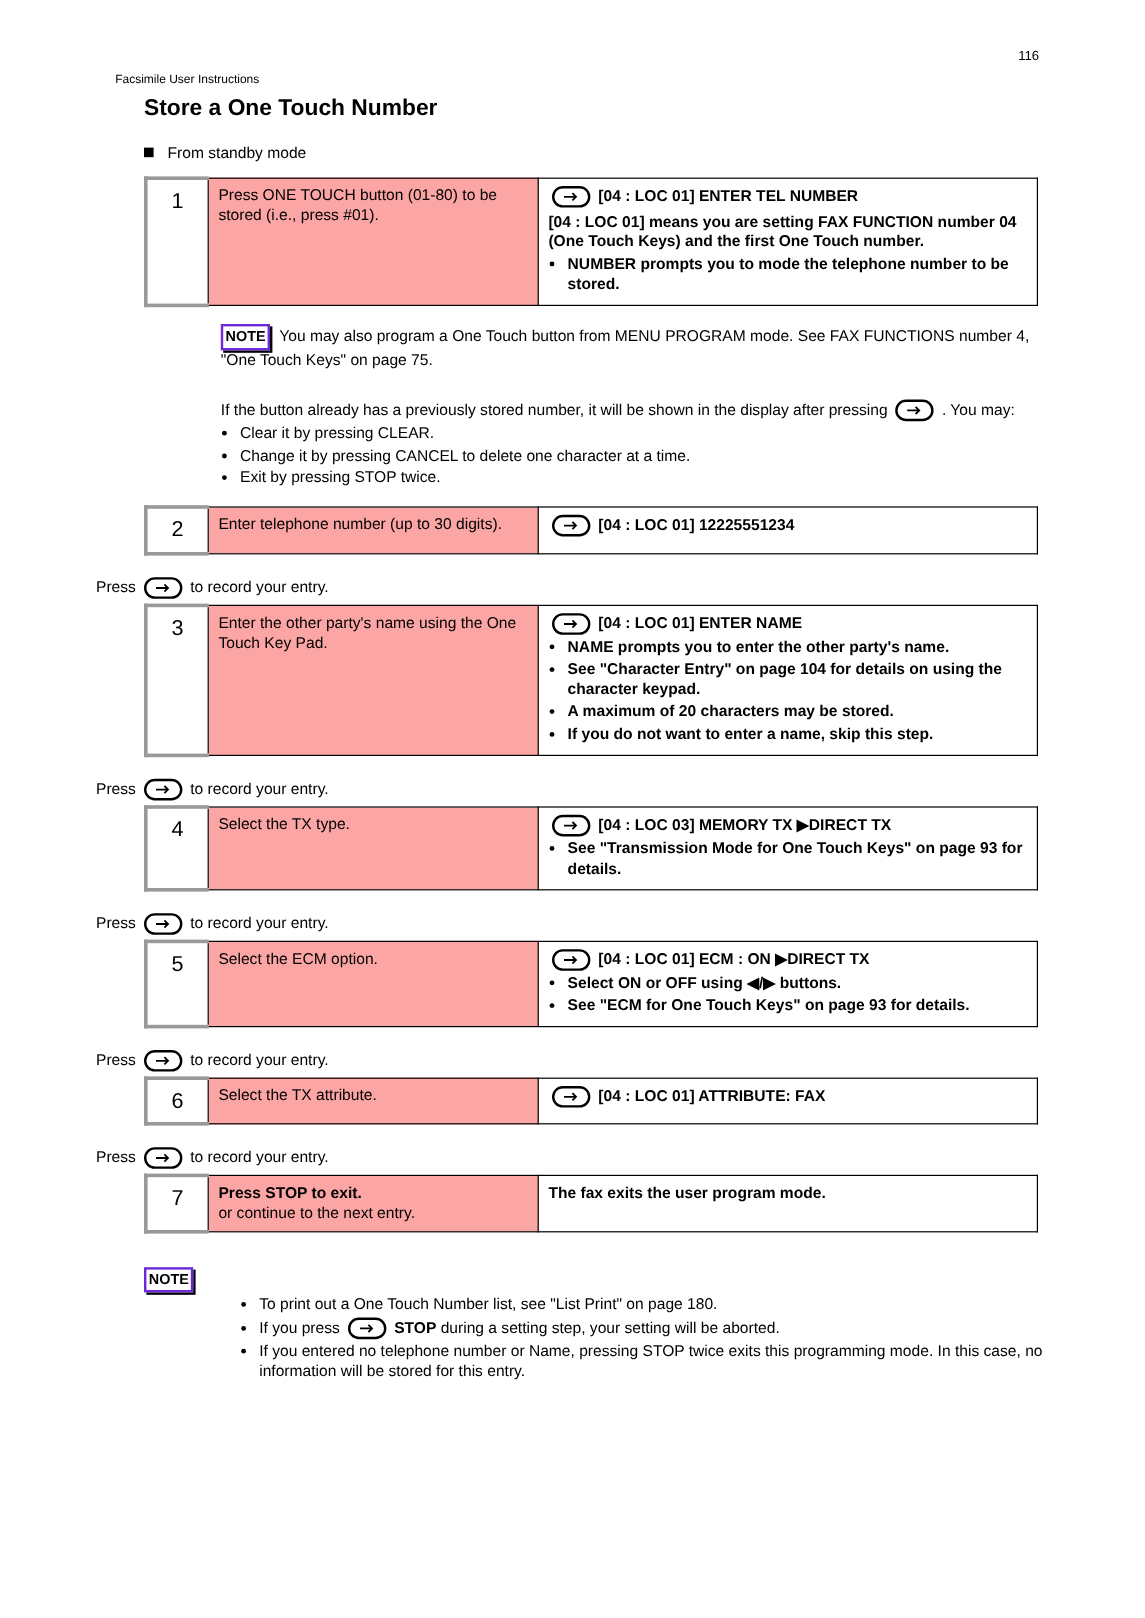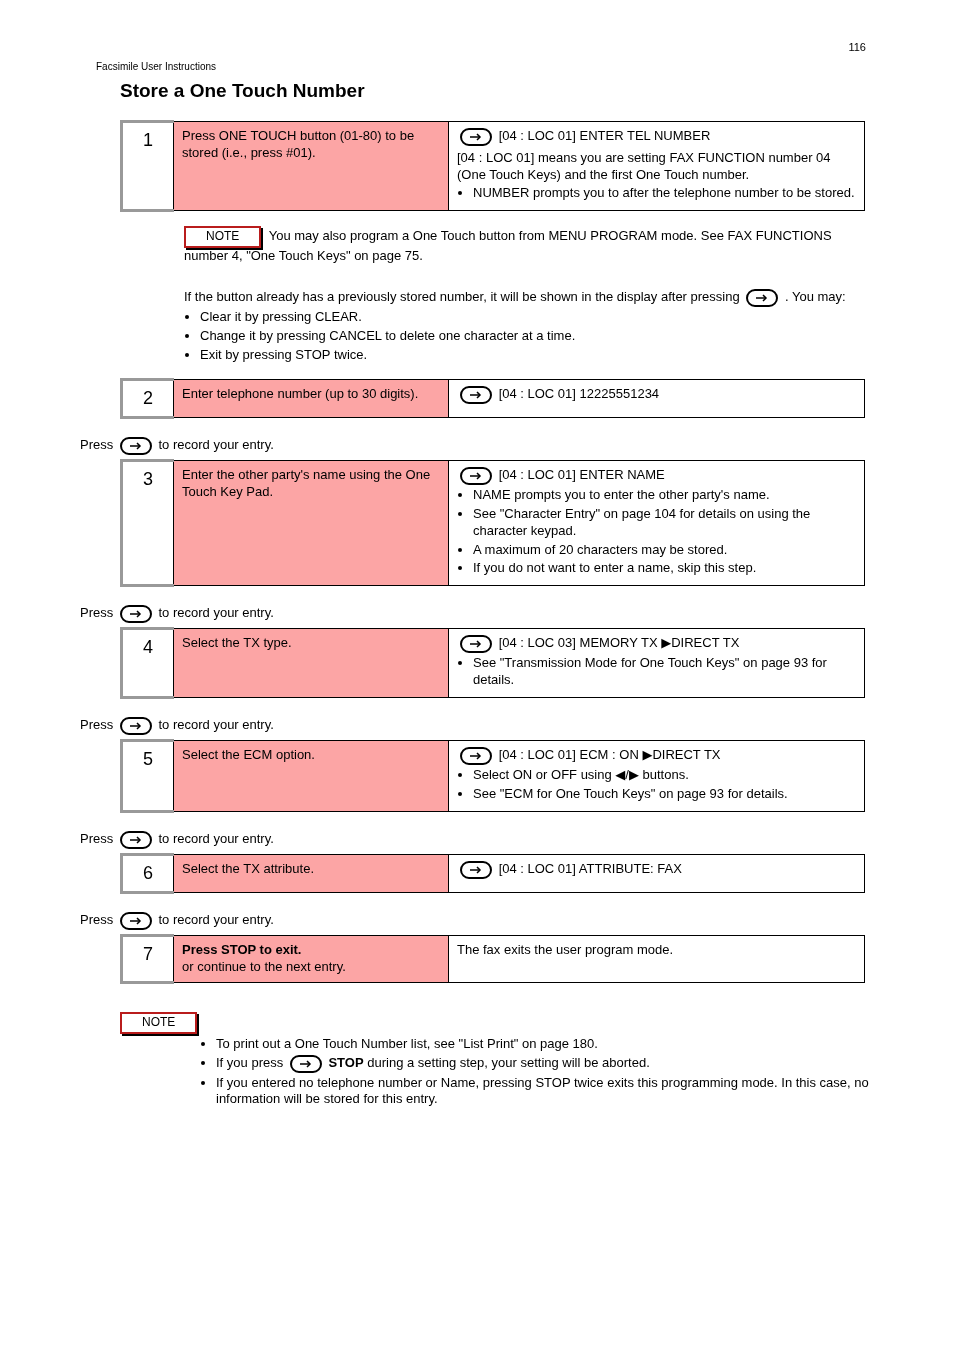--- a/index.html
+++ b/index.html
@@ -62,38 +62,39 @@
     border-left: 3px solid #999;
     border-top: 3px solid #999;
     border-bottom: 3px solid #999;
   }
   .step-table td.mid {
     width: 258px;
     background: #fca5a5;
   }
   .step-table td.right {
     background: #fff;
+    font-weight: bold;
   }
   .enter-icon {
     display: inline-block;
     border: 2px solid #000;
     border-radius: 11px;
     height: 14px;
     line-height: 12px;
     padding: 0 8px 0 6px;
     font-size: 12px;
     vertical-align: middle;
     margin: 0 3px;
   }
   .enter-icon svg { vertical-align: -1px; }
   .note-box {
     display: inline-block;
-    border: 2px solid #b91c1c;
-    padding: 1px 20px;
-    font-weight: normal;
+    border: 2px solid #6d28d9;
+    padding: 1px 2px;
+    font-weight: bold;
     font-size: 12px;
     box-shadow: 2px 2px 0 #000;
     margin-right: 4px;
     background: #fff;
   }
   .note-block {
     margin-left: 104px;
     margin-top: 14px;
     margin-bottom: 14px;
   }
@@ -119,36 +120,40 @@
   }
 </style>
 </head>
 <body>
 
 <div class="page">
   <div class="page-num">116</div>
   <div class="subtitle">Facsimile User Instructions</div>
   <div class="title">Store a One Touch Number</div>
 
+  <div class="bullet-line">
+    <span class="bullet-sq"></span>
+    <span>From standby mode</span>
+  </div>
 
   <table class="step-table">
     <tbody>
         <tr>
       <td class="num">1</td>
       <td class="mid">Press ONE TOUCH button (01-80) to be stored (i.e., press #01).</td>
       <td class="right">
         <span class="enter-icon"><svg width="14" height="8">
                 <line x1="2" y1="4" x2="12" y2="4" stroke="#000" stroke-width="1.5"></line>
                 <polyline points="9,1 12,4 9,7" fill="none" stroke="#000" stroke-width="1.5"></polyline>
               </svg></span>
         <span>[04 : LOC 01]  ENTER TEL NUMBER</span>
         <div style="margin-top:4px">[04 : LOC 01] means you are setting
 FAX FUNCTION number 04 (One Touch Keys) and the first One Touch number.</div>
         <ul class="ul-inner">
-          <li>NUMBER prompts you to after the telephone number to be stored.</li>
+          <li>NUMBER prompts you to mode the telephone number to be stored.</li>
         </ul>
       </td>
     </tr>
   </tbody>
     </table>
 
   <div class="note-block">
     <span class="note-box">NOTE</span>
     <span>You may also program a One Touch button from MENU PROGRAM mode. See FAX FUNCTIONS number 4, "One Touch Keys" on page 75.</span>
     <div style="margin-top:24px">

